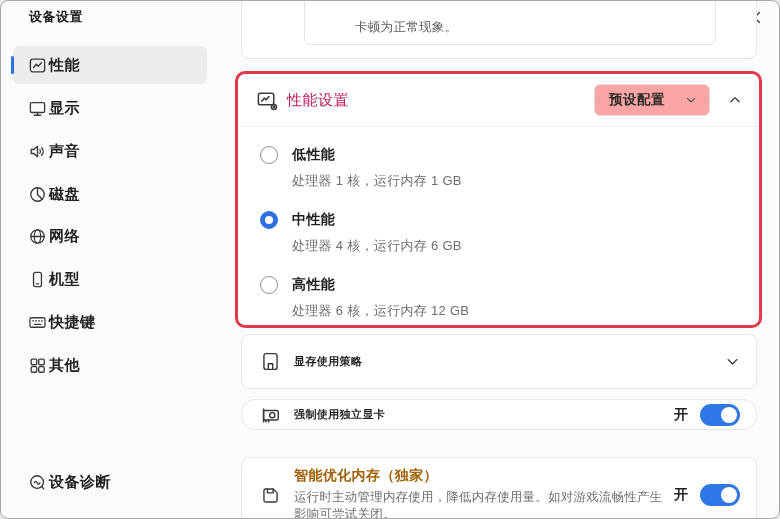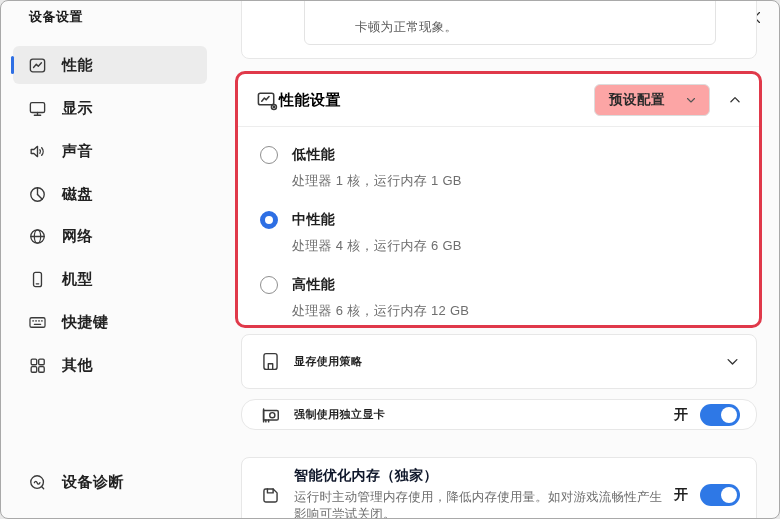--- a/index.html
+++ b/index.html
@@ -26,21 +26,21 @@
   }
   .close-btn{
     position:absolute;right:12px;top:3px;width:26px;height:26px;
     display:flex;align-items:center;justify-content:center;cursor:pointer;border-radius:4px;
   }
   .close-btn svg{display:block;}
   
   .sidebar{position:absolute;left:0;top:0;width:230px;height:519px;}
   .nav-item{
     position:absolute;left:12px;width:194px;height:38px;border-radius:6px;
-    display:flex;align-items:center;gap:15px;padding-left:15px;cursor:pointer;
+    display:flex;align-items:center;gap:2px;padding-left:15px;cursor:pointer;
   }
   .nav-item.active{background:#ececec;}
   .active-bar{
     position:absolute;left:-2px;top:10px;width:3px;height:18px;border-radius:2px;
     background:var(--accent);
   }
   .nav-icon{width:19px;height:19px;display:flex;align-items:center;justify-content:center;flex:0 0 auto;}
   .nav-icon svg{display:block;}
   .nav-label{font-size:15px;font-weight:600;color:#222;letter-spacing:.5px;}
   
@@ -61,21 +61,21 @@
   }
   
   .perf-section{
     left:4px;width:527px;top:70px;height:257px;
     border:3px solid var(--highlight);border-radius:10px;
   }
   .section-header{
     display:flex;align-items:center;height:52px;padding:0 14px 0 17px;cursor:pointer;
   }
   .section-icon{width:24px;height:24px;display:flex;align-items:center;justify-content:center;}
-  .section-title{font-size:15px;font-weight:700;color:#000000;margin-left:0;letter-spacing:.5px;}
+  .section-title{font-size:15px;font-weight:400;color:#be185d;margin-left:8px;letter-spacing:.5px;}
   .preset-btn{
     margin-left:auto;display:flex;align-items:center;gap:20px;
     padding:6px 12px 6px 14px;border:1px solid #dcdcdc;border-radius:6px;background:#fca5a5;
     font-size:13.5px;font-weight:600;color:#2a2a2a;cursor:pointer;letter-spacing:.5px;
   }
   .collapse-btn{margin-left:15px;width:20px;height:20px;display:flex;align-items:center;justify-content:center;cursor:pointer;}
   .divider{height:1px;background:#ededed;}
   .options{padding:9px 0 0 0;}
   .option{display:flex;gap:14px;padding:10px 22px 11px 22px;cursor:pointer;}
   .radio{
@@ -95,21 +95,21 @@
   .row-right{margin-left:auto;display:flex;align-items:center;gap:12px;}
   .state-label{font-size:14px;font-weight:700;color:#1f1f1f;}
   .toggle{
     width:40px;height:22px;border-radius:11px;background:var(--toggle-on);
     position:relative;cursor:pointer;flex:0 0 auto;
   }
   .toggle .knob{
     position:absolute;right:3px;top:3px;width:16px;height:16px;border-radius:50%;background:#fff;
   }
   .mem-text{margin-left:13px;max-width:370px;}
-  .mem-title{font-size:14px;font-weight:700;color:#0f172a;letter-spacing:.4px;}
+  .mem-title{font-size:14px;font-weight:700;color:#a16207;letter-spacing:.4px;}
   .mem-desc{font-size:12.5px;color:#6e6e6e;line-height:17px;margin-top:4px;letter-spacing:.2px;}
   .chev{display:flex;align-items:center;justify-content:center;}
 </style>
 </head>
 <body>
 
 <div class="window">
 
   <div class="window-title">设备设置</div>
   <div class="close-btn">

